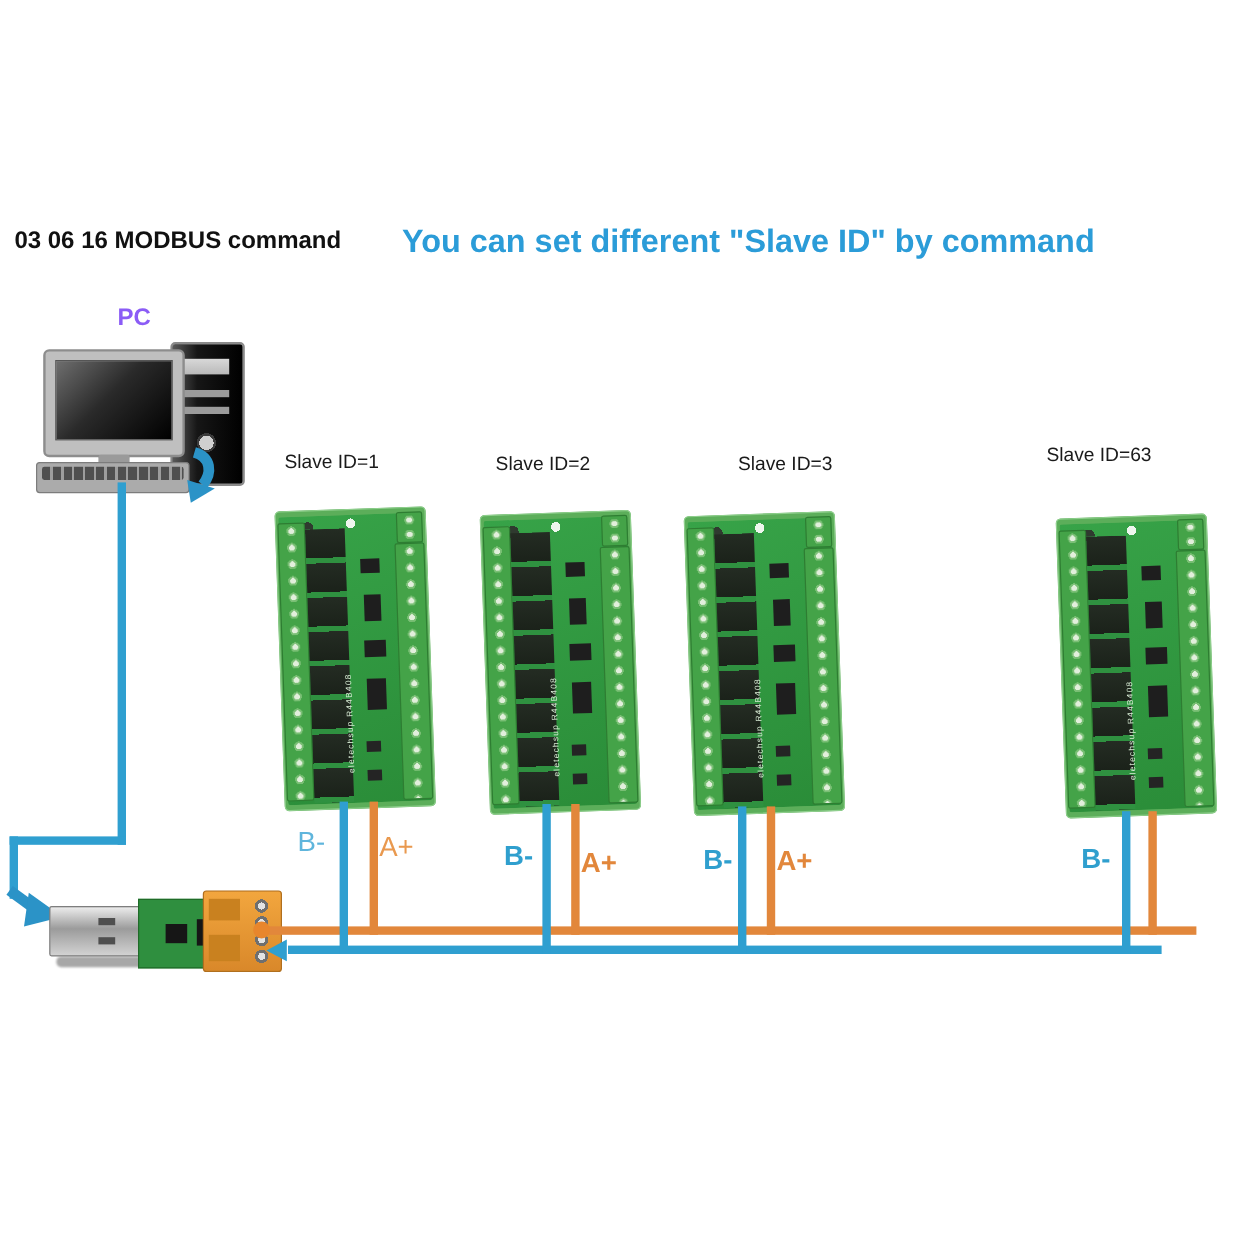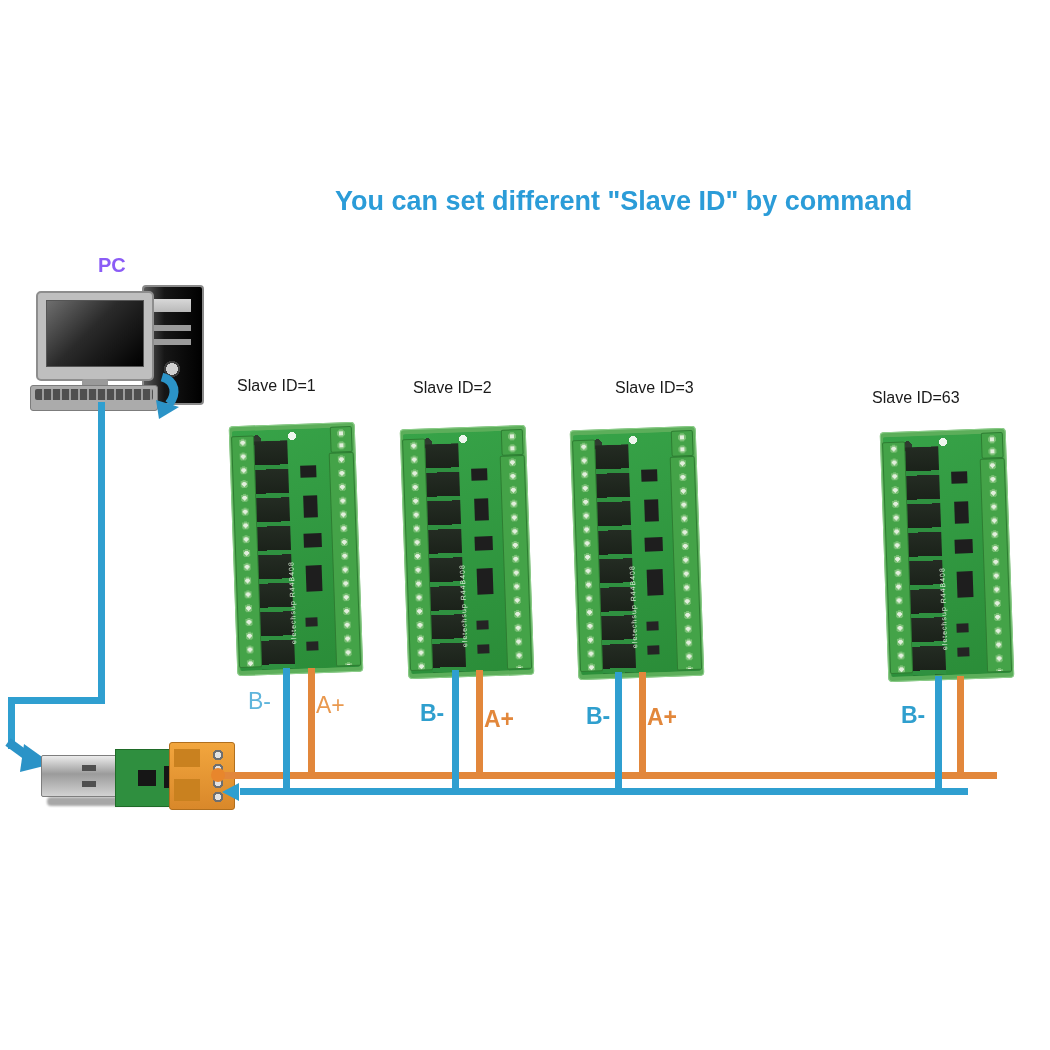--- a/index.html
+++ b/index.html
@@ -114,20 +114,21 @@
         background-size:26px 18px,26px 22px,12px 12px,12px 12px,12px 12px,12px 12px,100% 100%;
         background-position:4px 6px,4px 36px,42px 6px,42px 20px,42px 34px,42px 48px,0 0;}
 
   svg{position:absolute;overflow:visible;}
 </style>
 </head>
 <body>
 
 <div class="stage">
 
+  <div class="heading-left">03 06 16 MODBUS command</div>
   <div class="heading-right">You can set different "Slave ID" by command</div>
   <div class="pc-label">PC</div>
 
   <div class="pc">
     <div class="tower"></div>
     <div class="monitor">
         <div class="screen"></div>
       </div>
     <div class="monitor-stand"></div>
     <div class="keyboard"></div>
@@ -142,21 +143,21 @@
   <div class="wire blue" style="left:8px;top:697px;width:97px;height:7px;"></div>
   <div class="wire blue" style="left:8px;top:697px;width:7px;height:52px;"></div>
   <svg style="left:0px;top:736px;width:62px;height:44px;" viewBox="0 0 62 44">
     <line x1="8" y1="6" x2="30" y2="22" stroke="#2b93c7" stroke-width="9"></line>
     <polygon points="24,8 52,28 20,36" fill="#2b93c7"></polygon>
   </svg>
 
   <div class="board-label" style="left:237px;top:377px;">Slave ID=1</div>
   <div class="board-label" style="left:413px;top:379px;">Slave ID=2</div>
   <div class="board-label" style="left:615px;top:379px;">Slave ID=3</div>
-  <div class="board-label" style="left:872px;top:389px;text-align:right;">Slave ID=63</div>
+  <div class="board-label" style="left:872px;top:371px;text-align:right;">Slave ID=63</div>
 
   <div class="board b1">
     <div class="carrier"></div>
     <div class="pcb"></div>
     <div class="term-left screws"></div>
     <div class="relays"></div>
     <div class="silk">eletechsup R44B408</div>
     <div class="chips"></div>
     <div class="term-right screws"></div>
     <div class="term-topright screws"></div>

